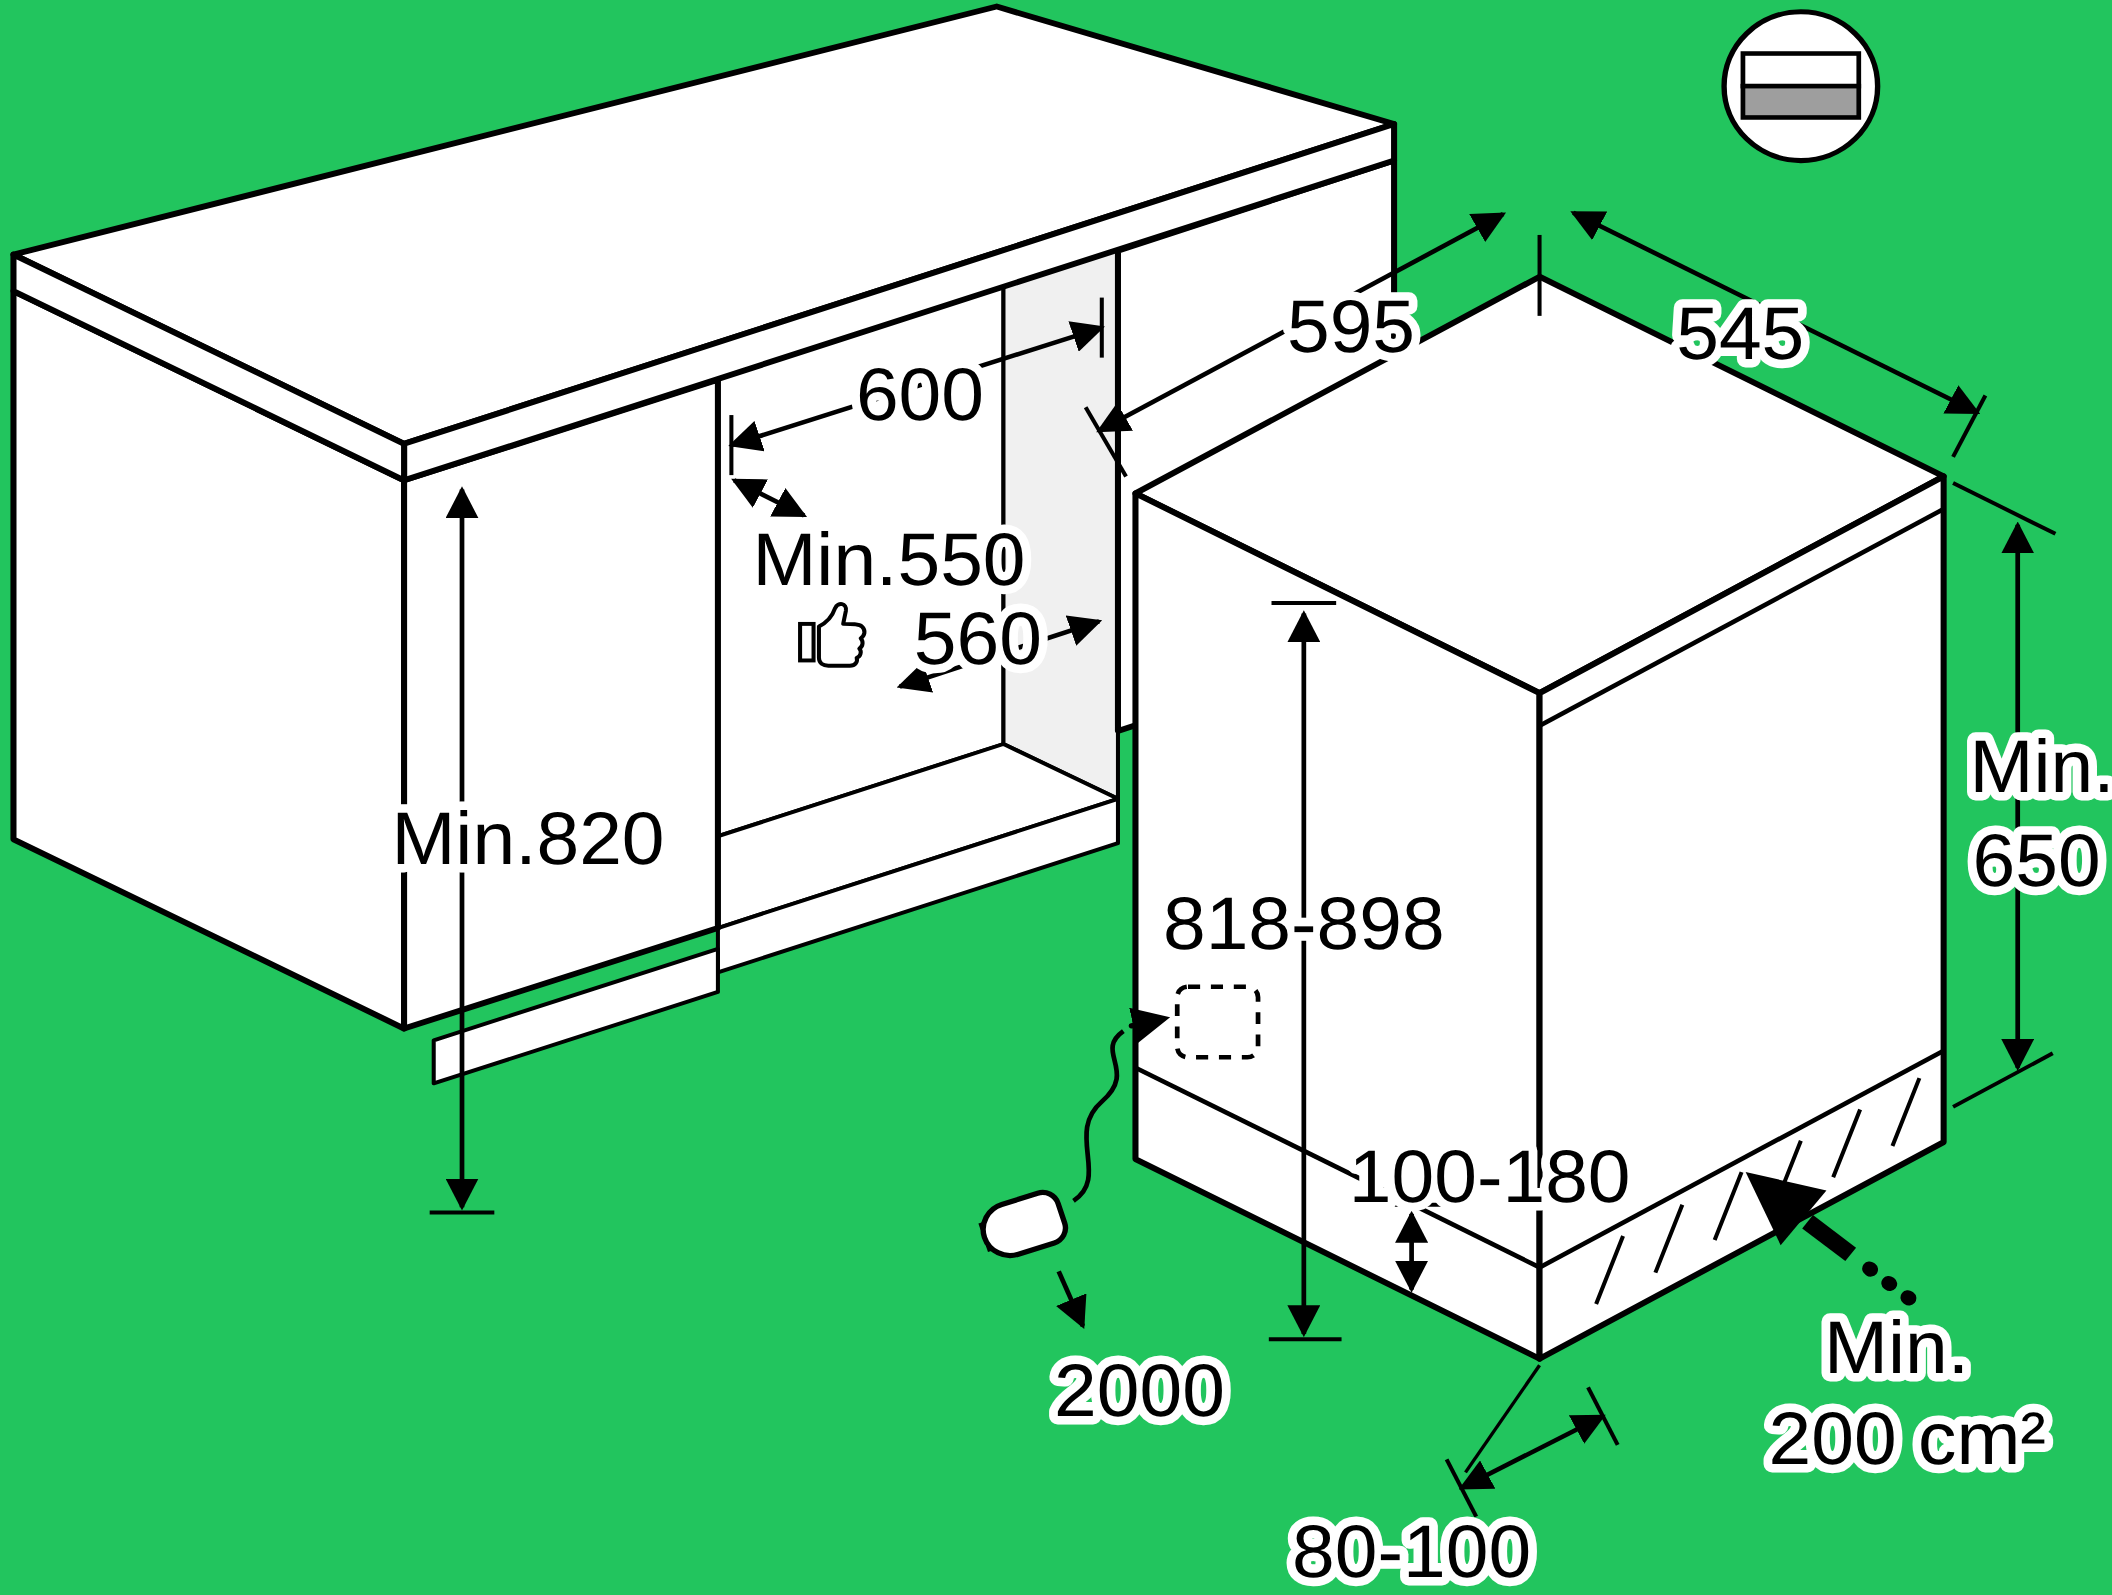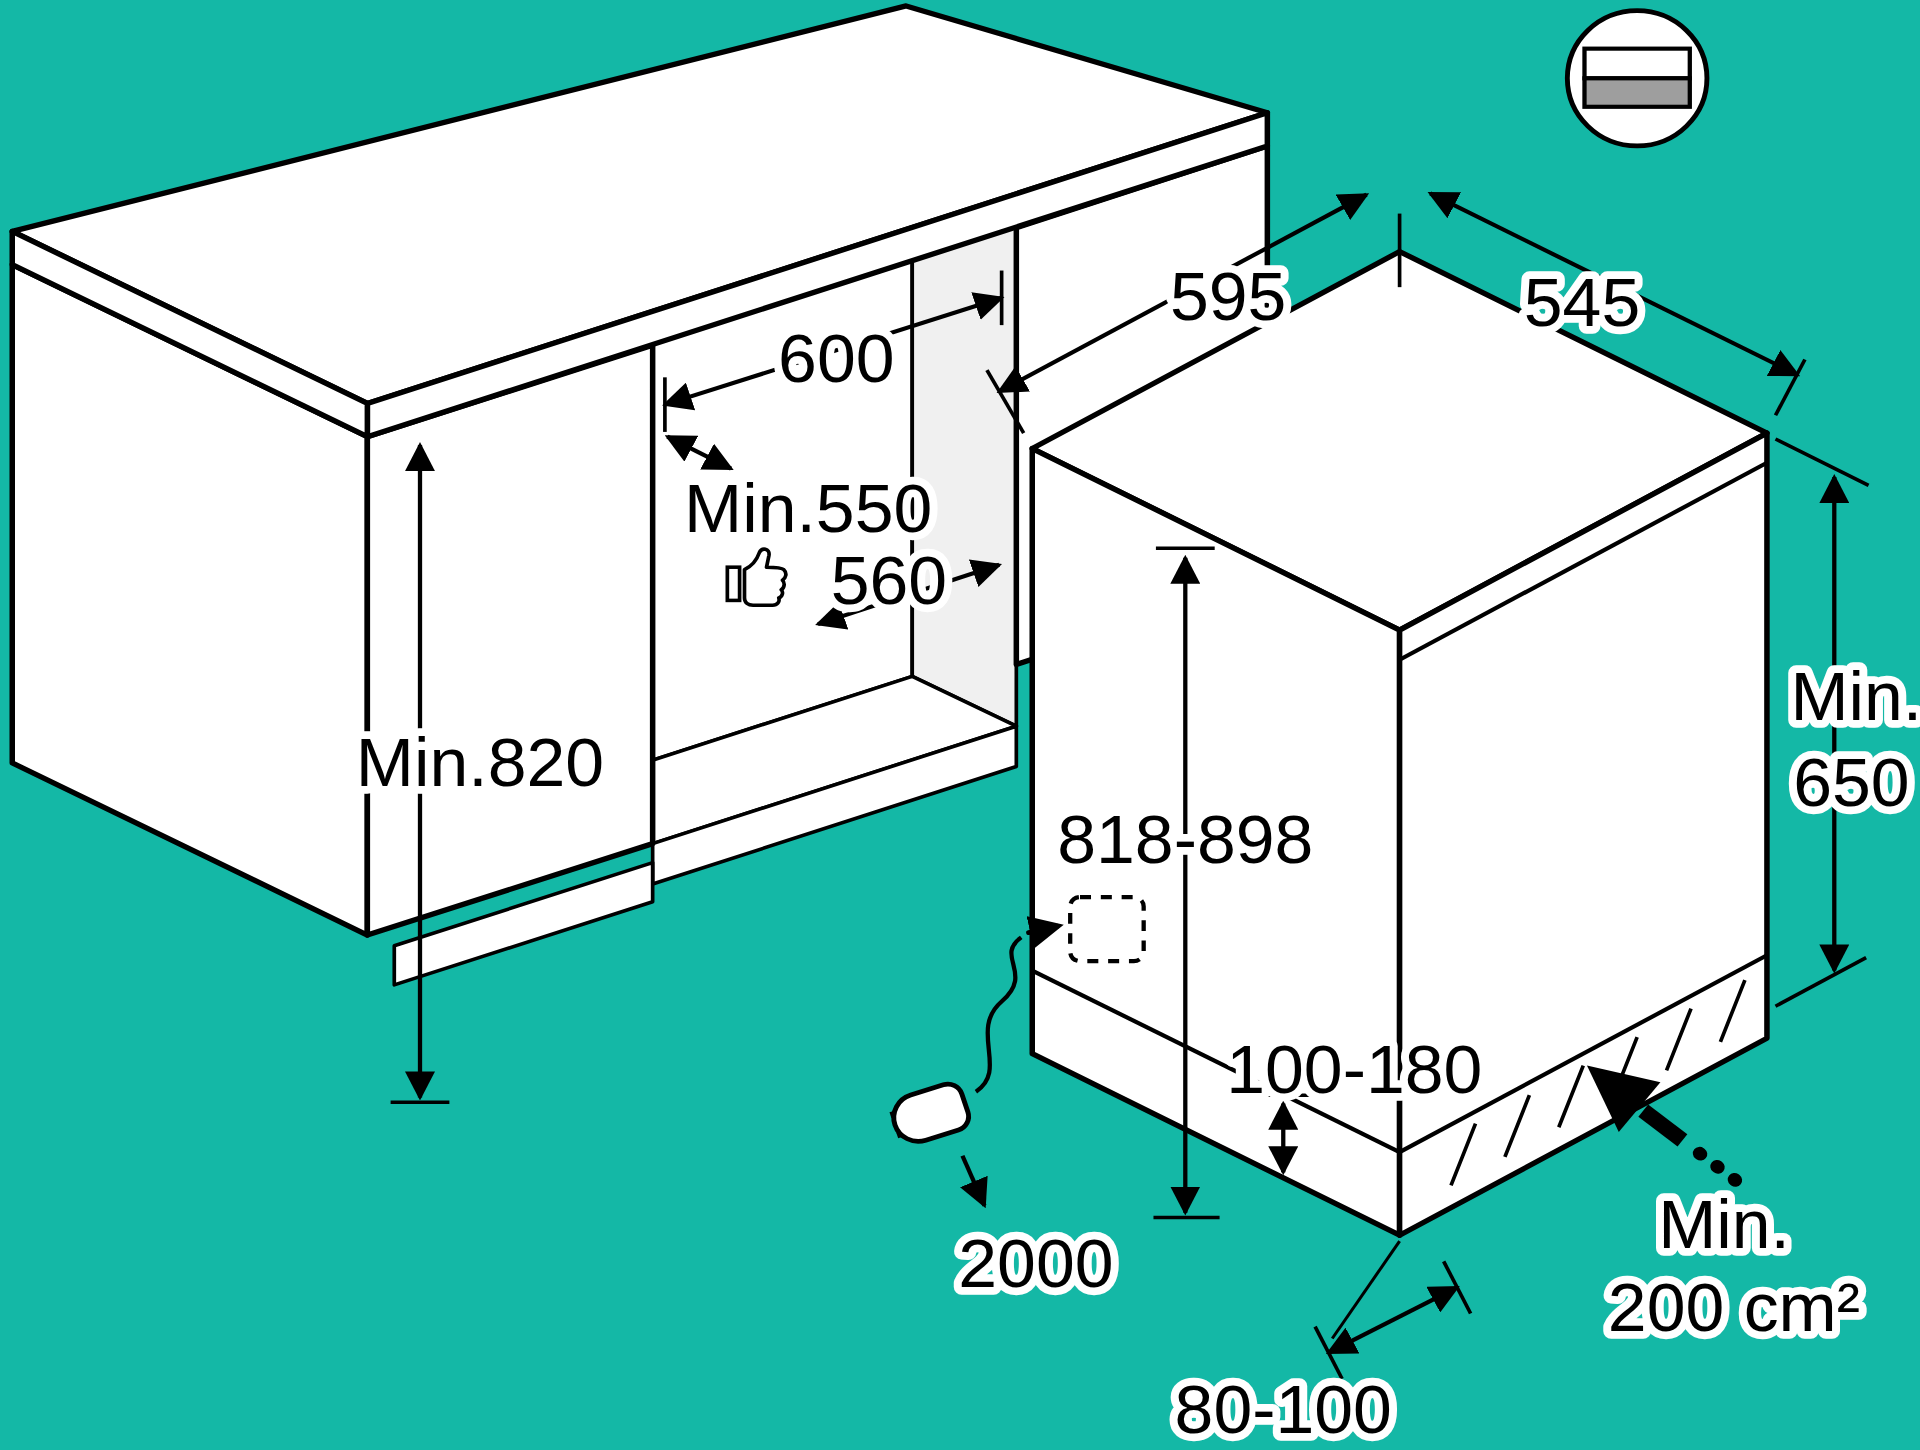--- a/index.html
+++ b/index.html
@@ -1,16 +1,16 @@
 <!DOCTYPE html>
 <html><head>
 <meta charset="utf-8">
 <style>
   html,body{margin:0;padding:0;background:#fff;}
-  .stage{position:relative;width:1920px;height:1450px;background:#14b8a6;overflow:hidden;}
+  .stage{position:relative;width:1920px;height:1450px;background:#22c55e;overflow:hidden;}
   svg{display:block;}
   .t{
     font-family:"Liberation Sans","DejaVu Sans",sans-serif;
     font-size:57px;
     font-weight:400;
     fill:#000;
     text-anchor:middle;
     paint-order:stroke;
     stroke:#ffffff;
     stroke-width:13px;

